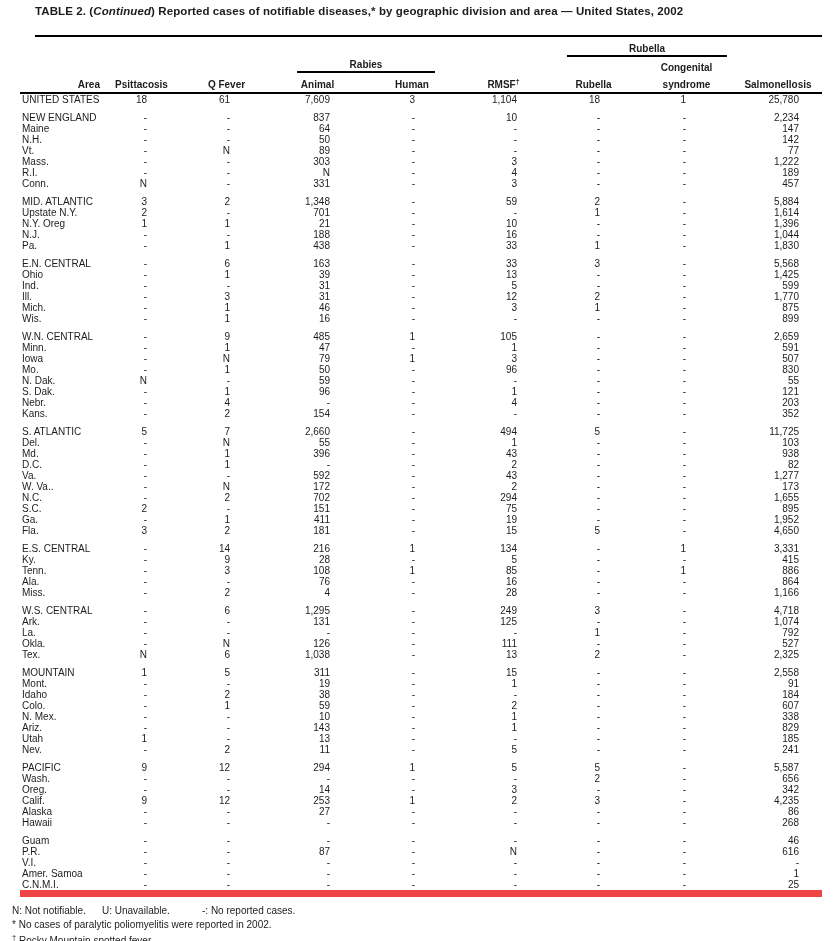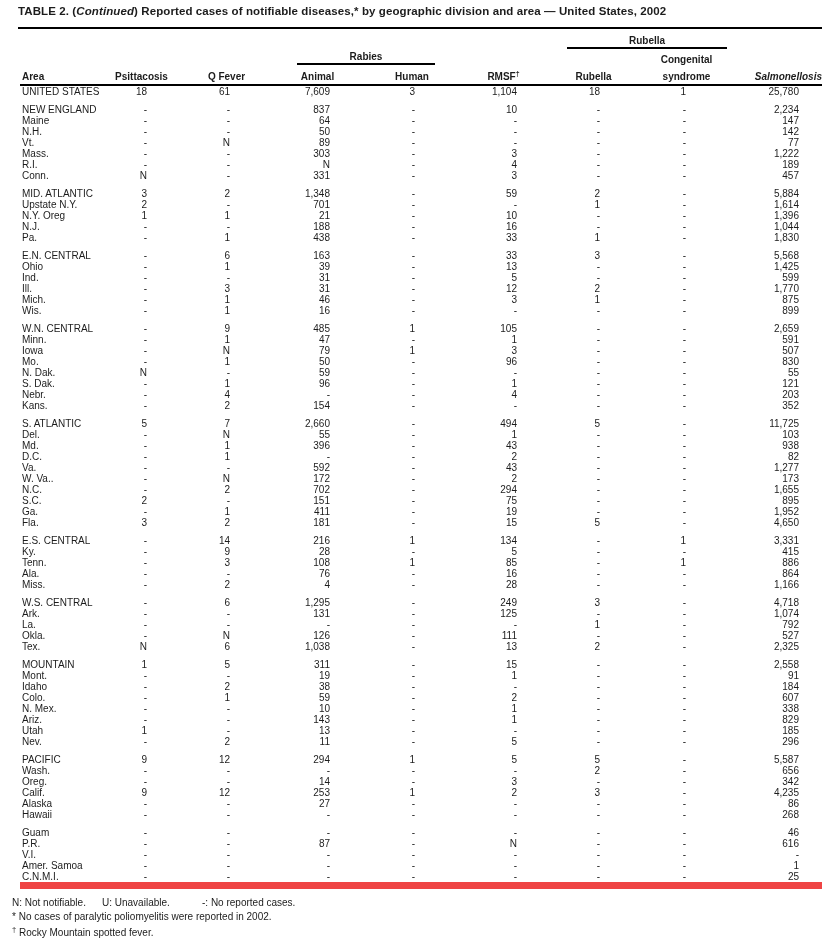--- a/index.html
+++ b/index.html
@@ -7,23 +7,23 @@
     position: relative;
     width: 837px;
     height: 941px;
     background: #ffffff;
     color: #1c1c1c;
     font-family: "Liberation Sans", sans-serif;
     overflow: hidden;
   }
   
   .title-bar {
-    margin: 0 15px 0 18px;
+    margin: 0 15px 0 35px;
     padding-top: 5px;
-    padding-bottom: 10px;
+    padding-bottom: 18px;
     border-bottom: 2px solid #000;
     font-size: 11.5px;
     font-weight: bold;
     letter-spacing: 0.1px;
     white-space: nowrap;
   }
   .t-italic { font-style: italic; }
 
   
   table.diseases {
@@ -57,22 +57,22 @@
   tr.hdr3 th { height: 17px; border-bottom: 2px solid #000; padding-bottom: 2px; }
   .span-inner {
     text-align: center;
     border-bottom: 2px solid #000;
     padding-bottom: 1px;
     font-size: 10px;
     font-weight: bold;
   }
   .rabies-inner  { margin-left: 27px; margin-right: 24px; }
   .rubella-inner { margin-left: 19px; margin-right: 7px; }
-  tr.hdr3 .area-h { text-align: left; padding-left: 2px; }
-  tr.hdr3 .salm-h { text-align: right; font-style: italic; }
+  tr.hdr3 .area-h { text-align: right; padding-left: 2px; }
+  tr.hdr3 .salm-h { text-align: center; }
   thead sup { font-size: 7px; }
 
   tbody td {
     font-size: 10px;
     height: 11px;
     line-height: 11px;
     white-space: nowrap;
     vertical-align: bottom;
   }
   td.area-cell { text-align: left; padding-left: 2px; }
@@ -771,21 +771,21 @@
         </tr>
         <tr>
           <td class="area-cell">Nev.</td>
           <td class="val v0">-</td>
           <td class="val v1">2</td>
           <td class="val v2">11</td>
           <td class="val v3">-</td>
           <td class="val v4">5</td>
           <td class="val v5">-</td>
           <td class="val v6">-</td>
-          <td class="val v7">296</td>
+          <td class="val v7">241</td>
         </tr>
         <tr class="spacer">
           <td colspan="9"></td>
         </tr>
         <tr>
           <td class="area-cell">PACIFIC</td>
           <td class="val v0">9</td>
           <td class="val v1">12</td>
           <td class="val v2">294</td>
           <td class="val v3">1</td>

